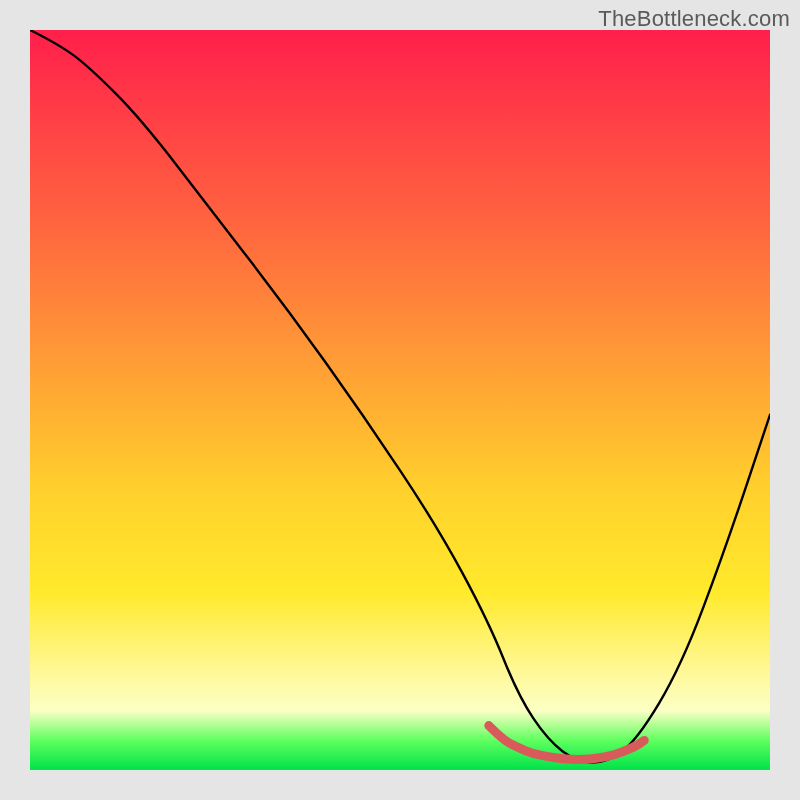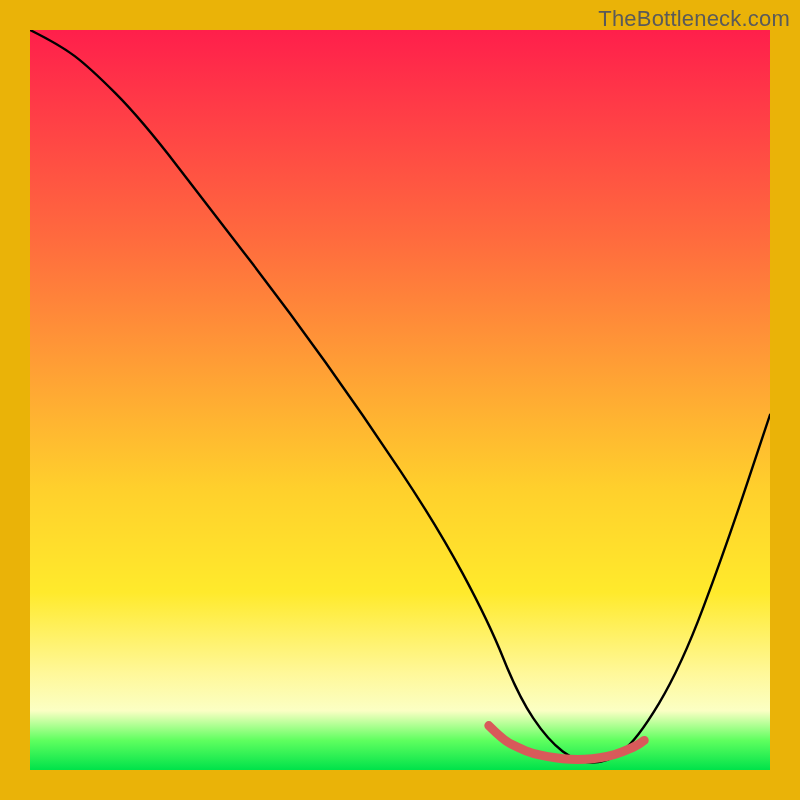--- a/index.html
+++ b/index.html
@@ -8,21 +8,21 @@
     width: 800px;
     height: 800px;
     background: #000;
     overflow: hidden;
     font-family: Arial, Helvetica, sans-serif;
   }
   .frame {
     position: relative;
     width: 800px;
     height: 800px;
-    background: #eab308;
+    background: #e5e5e5;
   }
   .watermark {
     position: absolute;
     top: 6px;
     right: 10px;
     color: #5a5a5a;
     font-size: 22px;
     font-weight: 400;
     letter-spacing: 0.2px;
     z-index: 3;

